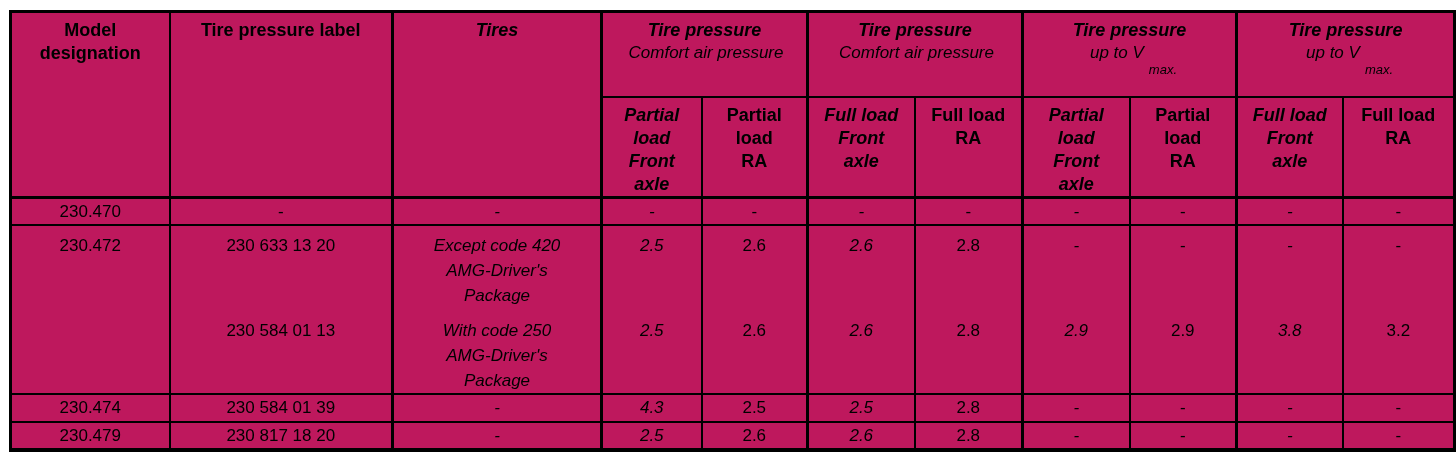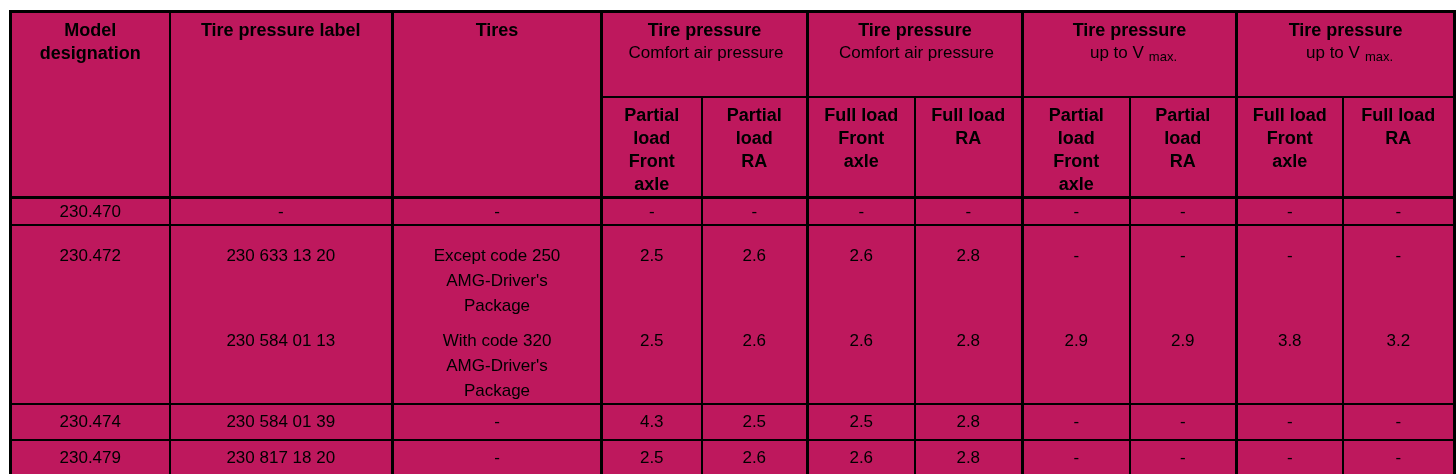--- a/index.html
+++ b/index.html
@@ -18,50 +18,50 @@
     width: 1443px;
     border: 3px solid #000;
     border-bottom-width: 4px;
     background: #be185d;
   }
   th, td {
     border: 2px solid #000;
     text-align: center;
     overflow: hidden;
   }
-  .thick-l { border-left-width: 3px; }
+  .thick-l { border-left-width: 3px; font-style: italic; }
 
   
   tr.h1 { height: 85px; }
   tr.h2 { height: 100px; }
   thead th {
     vertical-align: top;
     padding-top: 6px;
     font-size: 18px;
     font-weight: bold;
     line-height: 23px;
     border-bottom-width: 3px;
   }
   tr.h1 th.span-h { border-bottom-width: 3px; }
   tr.h1 th.group-h { border-bottom-width: 2px; }
   .g-sub { font-weight: normal; font-size: 17px; line-height: 22px; padding-left: 8px; }
   .subscript {
     font-size: 13px;
     position: relative;
-    top: 3px;
+    top: 16px;
     margin-left: 5px;
   }
   .pre { white-space: pre-line; }
 
   
   tbody td { font-size: 17px; line-height: 25px; vertical-align: middle; }
   tr.r-s   { height: 22px; }
-  tr.r-s2  { height: 36px; }
+  tr.r-s2  { height: 28px; }
   tr.r-t   { height: 166px; }
-  tr.r-t td { vertical-align: top; padding-top: 17px; text-align: center; }
+  tr.r-t td { vertical-align: top; padding-top: 7px; text-align: center; }
   .sub-a { height: 85px; }
 </style>
 </head>
 <body>
 
 <div class="page">
   <table class="spec">
     <colgroup>
       <col style="width:159px">
         <col style="width:223px">
@@ -139,24 +139,24 @@
         <td class="thick-l">-</td>
         <td>-</td>
       </tr>
       <tr class="r-t">
         <td>230.472</td>
         <td>
           <div class="sub-a">230 633 13 20</div>
           <div>230 584 01 13</div>
         </td>
         <td class="thick-l">
-          <div class="sub-a pre">Except code 250
+          <div class="sub-a pre">Except code 420
 AMG-Driver's
 Package</div>
-          <div class="pre">With code 320
+          <div class="pre">With code 250
 AMG-Driver's
 Package</div>
         </td>
         <td class="thick-l">
           <div class="sub-a">2.5</div>
           <div>2.5</div>
         </td>
         <td>
           <div class="sub-a">2.6</div>
           <div>2.6</div>

